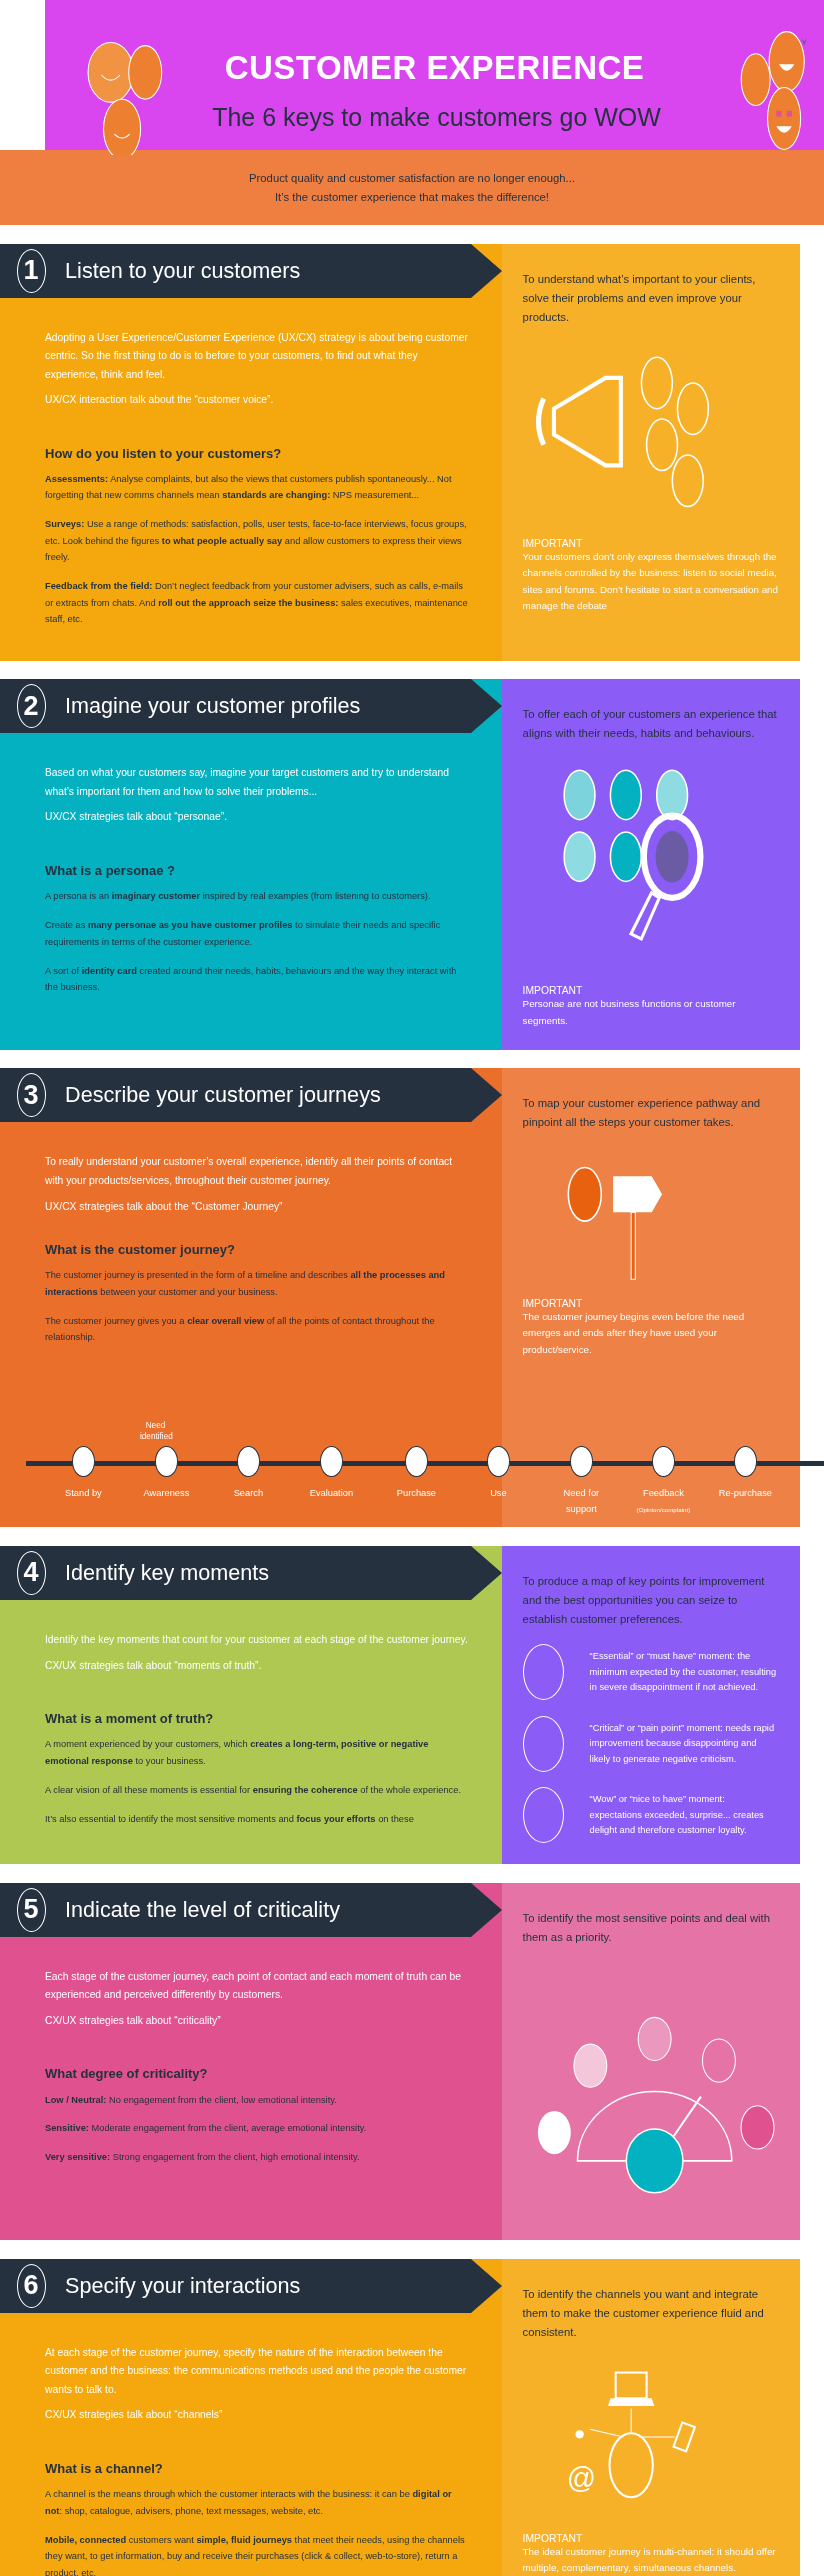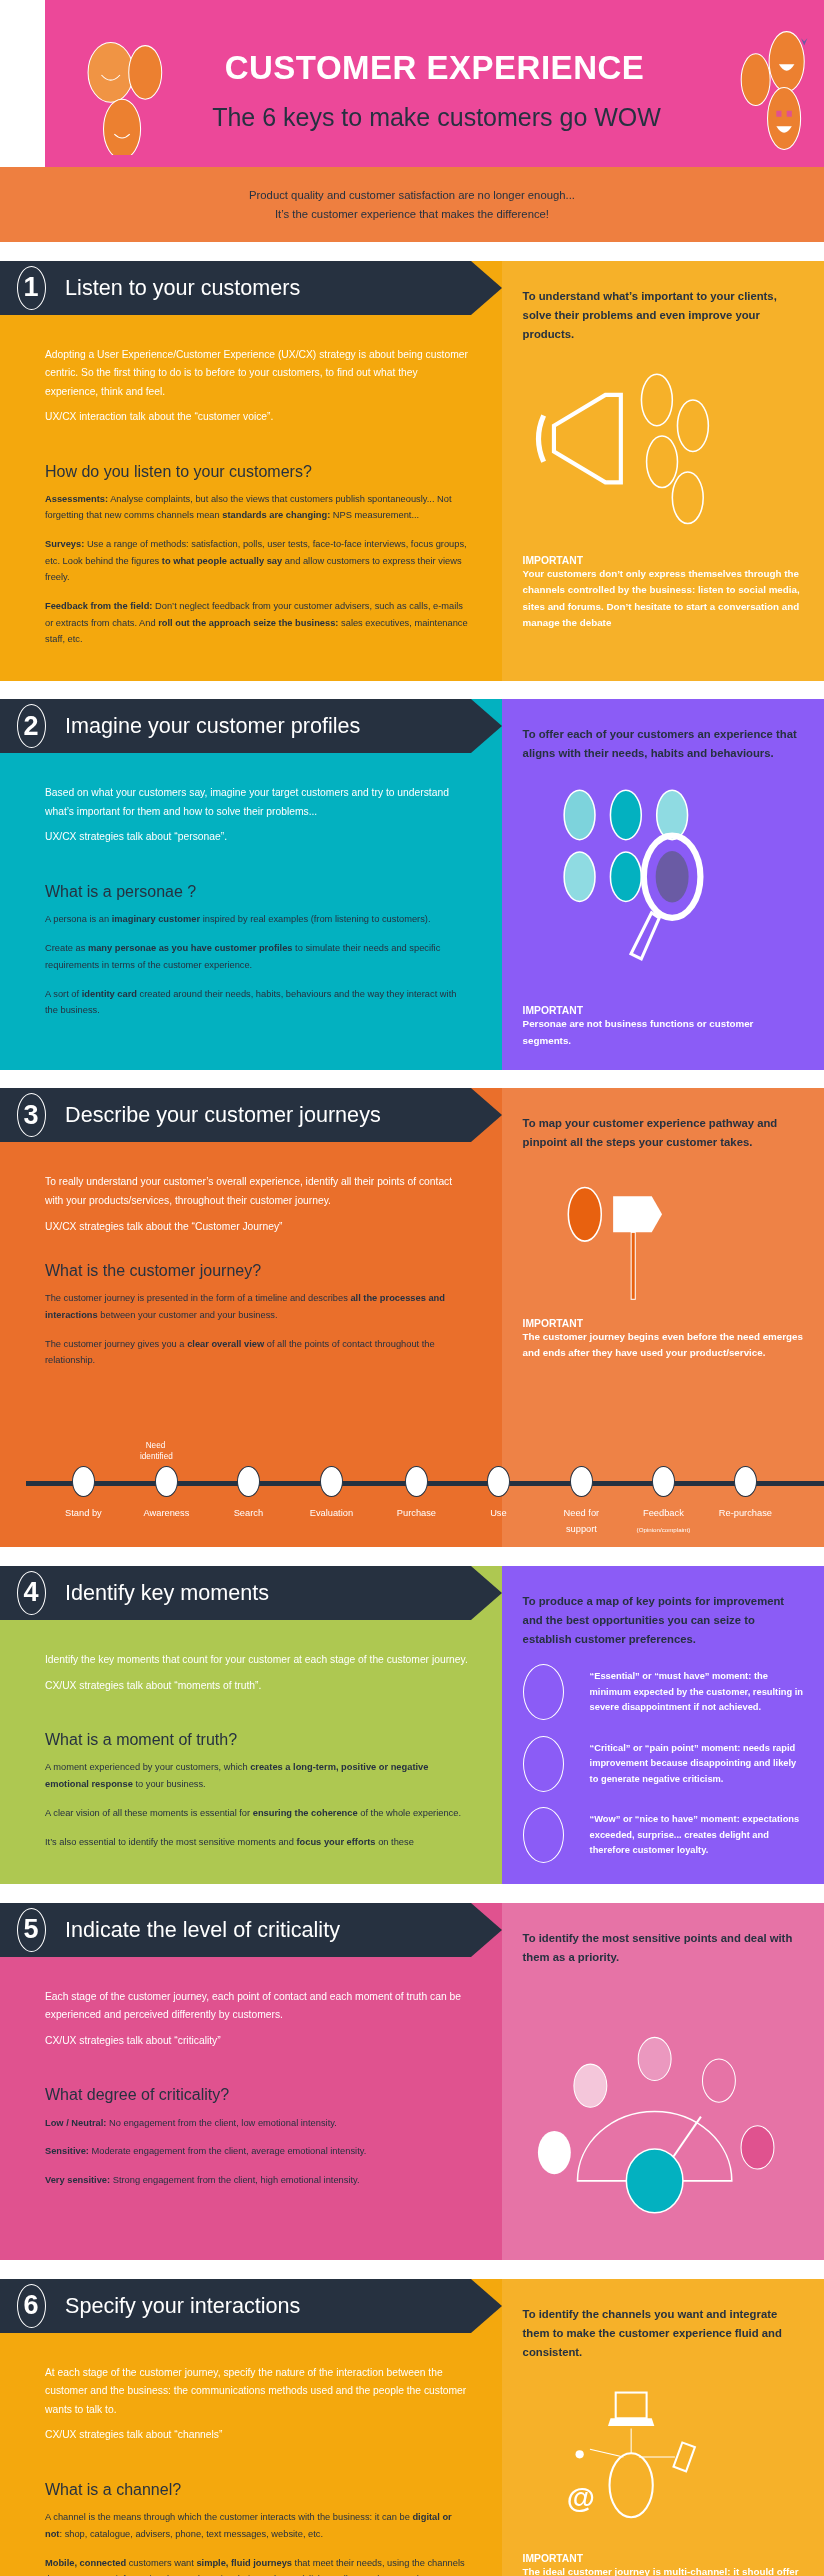--- a/index.html
+++ b/index.html
@@ -1,32 +1,32 @@
 <!DOCTYPE html>
 <html style="font-size:8.2px"><head>
 <meta charset="utf-8">
 <style>
   * { box-sizing: border-box; margin: 0; padding: 0; }
   body { width: 824px; background: #ffffff; font-family: "Liberation Sans", sans-serif; color: #263140; }
-  .hero { height: 167px; background: #ec4899; position: relative; margin-left: 45px; }
+  .hero { height: 150px; background: #d946ef; position: relative; margin-left: 45px; }
   .hero-title { position: absolute; left: 0; right: 0; top: 49px; text-align: center; color: #fff; font-size: 33px; font-weight: bold; letter-spacing: 0.5px; }
   .hero-sub { position: absolute; left: 4px; right: 0; top: 103px; text-align: center; color: #263140; font-size: 25px; }
   .intro { height: 75px; background: #ee7f40; display: flex; align-items: center; justify-content: center; text-align: center; font-size: 11.3px; line-height: 18.5px; color: #263140; }
   .gap { height: 18.5px; background: #fff; }
   .section { display: flex; position: relative; }
   .section .left { width: 502px; padding: 0 0 20.6px 0; }
-  .section .right { width: 322px; padding: 26px 20.6px 20.6px 20.6px; font-weight: bold; }
+  .section .right { width: 298px; padding: 26px 20.6px 20.6px 20.6px; }
   .banner { height: 54px; width: 471px; background: #263140; position: relative; display: flex; align-items: center; }
   .banner::after { content: ""; position: absolute; right: -31px; top: 0; border-top: 27px solid transparent; border-bottom: 27px solid transparent; border-left: 31px solid #263140; }
   .num { width: 29px; height: 44px; border: 1px solid #fff; border-radius: 50%; color: #fff; font-size: 27px; font-weight: bold; display: flex; align-items: center; justify-content: center; margin-left: 16.5px; }
   .banner-title { color: #fff; font-size: 21.6px; margin-left: 19.6px; }
   .body { padding: 31px 31px 0 45px; }
   .lead { color: #fff; font-size: 10.3px; line-height: 18.5px; }
   .lead-sub { color: #fff; font-size: 10.3px; line-height: 18.5px; margin-top: 7.2px; }
-  h3 { font-size: 16px; font-weight: normal; color: #263140; margin-top: 36px; margin-bottom: 10.3px; }
+  h3 { font-size: 13px; font-weight: bold; color: #263140; margin-top: 36px; margin-bottom: 10.3px; }
   .p { font-size: 9.3px; line-height: 16.5px; color: #263140; margin-bottom: 12.4px; }
   .p b { font-weight: bold; }
   .goal { font-size: 11.3px; line-height: 19px; color: #263140; }
   .imp-label { color: #fff; font-size: 10.3px; margin-top: 15.5px; }
   .imp-text { color: #fff; font-size: 9.8px; line-height: 16.5px; }
   .illus { height: 175px; position: relative; margin-top: 20.6px; }
   .s1 .left { background: #f4a80d; } .s1 .right { background: #f6b129; }
   .s2 .left { background: #03b1c0; } .s2 .right { background: #8b5cf6; }
   .s3 .left { background: #ea6f2b; } .s3 .right { background: #ee8246; }
   .s4 .left { background: #aec851; } .s4 .right { background: #8b5cf6; }

